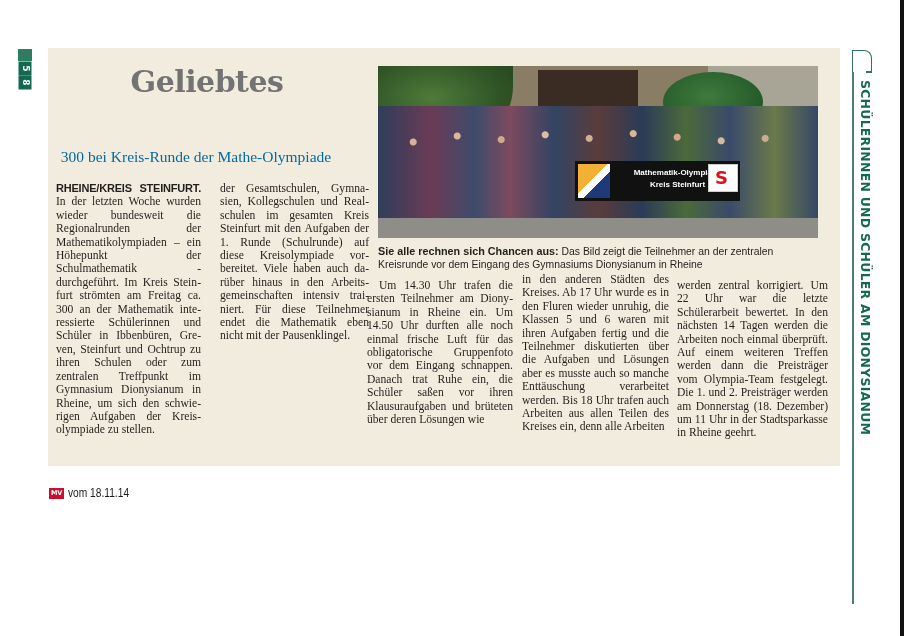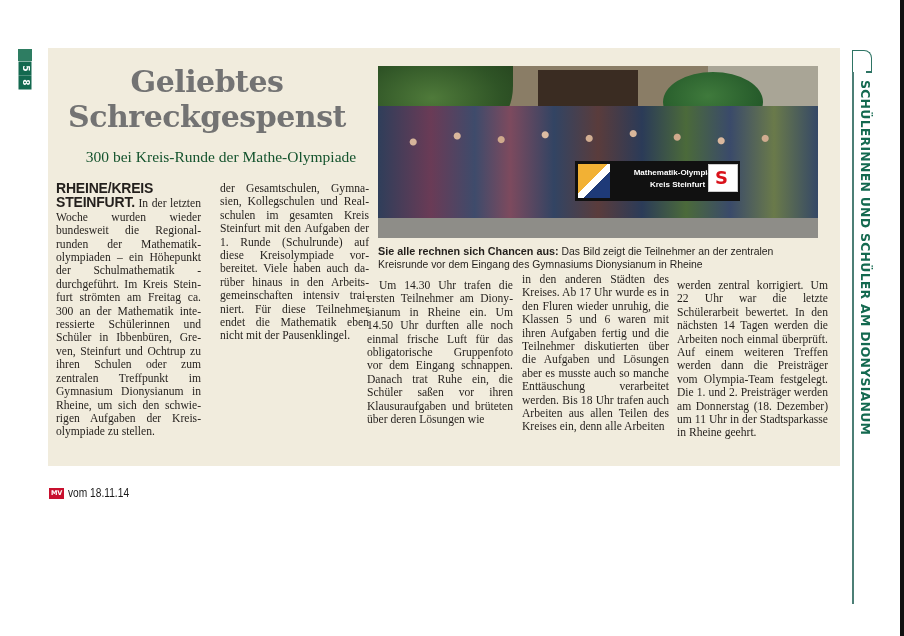--- a/index.html
+++ b/index.html
@@ -12,28 +12,28 @@
   .page-tab .tab-top { height: 12px; background: #2e7d62; }
   .page-tab .tab-digit { height: 13px; margin-top: 1px; background: #13694f; color: #fff;
     font-family: "DejaVu Sans", sans-serif; font-weight: bold; font-size: 9px; line-height: 13px;
     text-align: center; transform: rotate(90deg); }
 
   .panel { position: absolute; left: 48px; top: 48px; width: 792px; height: 418px; background: #f1ecdd; }
 
   .headline { position: absolute; left: 48px; top: 64px; width: 318px; text-align: center;
     font-family: "DejaVu Serif", serif; font-weight: bold; font-size: 30px; line-height: 35px;
     letter-spacing: -0.5px; color: #737373; }
-  .subhead { position: absolute; left: 62px; top: 148px; width: 318px; text-align: center;
-    font-family: "Liberation Serif", serif; font-size: 15.5px; color: #14532d; }
+  .subhead { position: absolute; left: 37px; top: 148px; width: 318px; text-align: center;
+    font-family: "Liberation Serif", serif; font-size: 15.5px; color: #0369a1; }
 
   .col { position: absolute; font-family: "Liberation Serif", serif; font-size: 11.6px; line-height: 13.4px;
     text-align: justify; hyphens: manual; color: #231f1c; }
   .col p { text-indent: 0; }
   .col p.indent { text-indent: 12px; }
-  .dateline { font-family: "Liberation Sans", sans-serif; font-weight: bold; font-size: 14px; letter-spacing: -0.2px; }
+  .dateline { font-family: "Liberation Sans", sans-serif; font-weight: bold; font-size: 11px; letter-spacing: -0.2px; }
 
   .col1 { left: 56px; top: 182px; width: 145px; }
   .col2 { left: 196px; top: 182px; width: 149px; margin-left: 24px; }
   .col3 { left: 367px; top: 279px; width: 146px; }
   .col4 { left: 522px; top: 273px; width: 147px; }
   .col5 { left: 677px; top: 279px; width: 151px; }
 
   .photo { position: absolute; left: 378px; top: 66px; width: 440px; height: 172px; overflow: hidden;
     background: linear-gradient(180deg, #6d6a5f 0%, #7a776c 35%, #5b5a55 60%, #8b8b86 100%); }
   .photo .tree-left { position: absolute; left: 0; top: 0; width: 135px; height: 80px; border-radius: 0 0 60px 10px;
@@ -90,21 +90,20 @@
 <div class="page-tab">
   <div class="tab-top"></div>
   <div class="tab-digit">5</div>
   <div class="tab-digit">8</div>
 </div>
 
 <div class="panel"></div>
 
 <h1 class="headline">
   <span>Geliebtes</span><br>
-  <span>Schreckgespenst</span>
 </h1>
 <div class="subhead">300 bei Kreis-Runde der  Mathe-Olympiade</div>
 
 <div class="col col1">
   <p><span class="dateline">RHEINE/KREIS STEINFURT.</span><span> In der letzten Woche wurden wie­der bundesweit die Regional­runden der Mathematik­olympiaden – ein Höhepunkt der Schulmathematik - durchgeführt. Im Kreis Stein­furt strömten am Freitag ca. 300 an der Mathematik inte­ressierte Schülerinnen und Schüler in Ibbenbüren, Gre­ven, Steinfurt und Ochtrup zu ihren Schulen oder zum zentralen Treffpunkt im Gymnasium Dionysianum in Rheine, um sich den schwie­rigen Aufgaben der Kreis­olympiade zu stellen.</span></p>
 </div>
 
 <div class="col col2">
   <p>der Gesamtschulen, Gymna­sien, Kollegschulen und Real­schulen im gesamten Kreis Steinfurt mit den Aufgaben der 1. Runde (Schulrunde) auf diese Kreisolympiade vor­bereitet. Viele haben auch da­rüber hinaus in den Arbeits­gemeinschaften intensiv trai­niert. Für diese Teilnehmer endet die Mathematik eben nicht mit der Pausenklingel.</p>
 </div>

